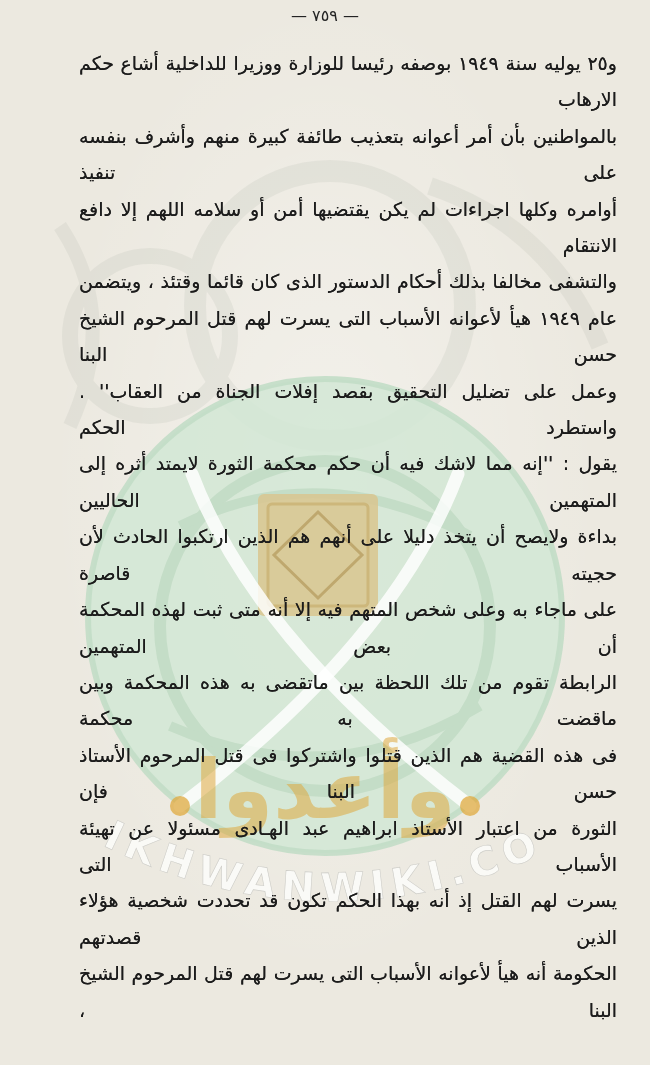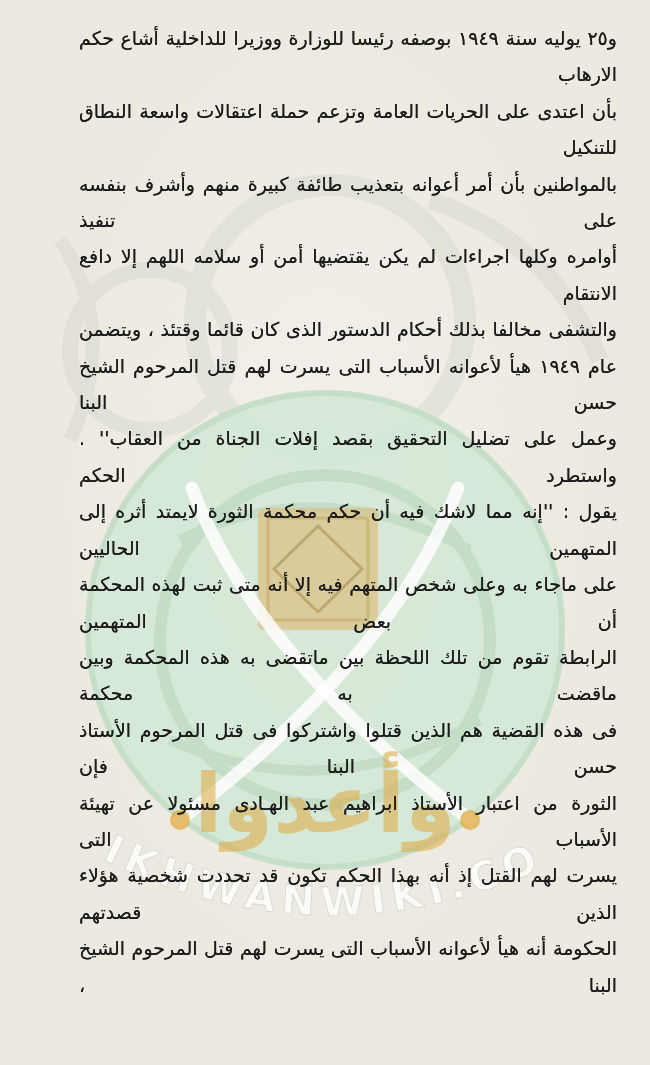--- a/index.html
+++ b/index.html
@@ -89,30 +89,31 @@
       <defs>
         <path id="site-arc" d="M 100 838 Q 328 952 560 840" fill="none"></path>
       </defs>
       <text font-size="40" font-weight="bold" fill="#fdfdfb" stroke="#c9c9c4" stroke-width="0.6" opacity="0.85" letter-spacing="7" font-family="DejaVu Sans, sans-serif">
         <textPath href="#site-arc" startOffset="2">IKHWANWIKI.COM</textPath>
       </text>
     </svg>
   </div>
 
   <div class="content-layer">
+    <div class="page-number">— ٧٥٩ —</div>
     <div class="body-text">
         <div class="para">
           <div class="line">و٢٥ يوليه سنة ١٩٤٩ بوصفه رئيسا للوزارة ووزيرا للداخلية أشاع حكم الارهاب</div>
-          <div class="line">بأن اعتدى على الحريات العامة وتزعم حملة اعتقالات واسعة النطاق للتنكيل</div>
           <div class="line">بالمواطنين بأن أمر أعوانه بتعذيب طائفة كبيرة منهم وأشرف بنفسه على تنفيذ</div>
           <div class="line">أوامره وكلها اجراءات لم يكن يقتضيها أمن أو سلامه اللهم إلا دافع الانتقام</div>
           <div class="line">والتشفى مخالفا بذلك أحكام الدستور الذى كان قائما وقتئذ ، ويتضمن</div>
           <div class="line">عام ١٩٤٩ هيأ لأعوانه الأسباب التى يسرت لهم قتل المرحوم الشيخ حسن البنا</div>
           <div class="line">وعمل على تضليل التحقيق بقصد إفلات الجناة من العقاب'' . واستطرد الحكم</div>
           <div class="line">يقول : ''إنه مما لاشك فيه أن حكم محكمة الثورة لايمتد أثره إلى المتهمين الحاليين</div>
+          <div class="line">بداءة ولايصح أن يتخذ دليلا على أنهم هم الذين ارتكبوا الحادث لأن حجيته قاصرة</div>
           <div class="line">على ماجاء به وعلى شخص المتهم فيه إلا أنه متى ثبت لهذه المحكمة أن بعض المتهمين</div>
           <div class="line">الرابطة تقوم من تلك اللحظة بين ماتقضى به هذه المحكمة وبين ماقضت به محكمة</div>
           <div class="line">فى هذه القضية هم الذين قتلوا واشتركوا فى قتل المرحوم الأستاذ حسن البنا فإن</div>
           <div class="line">الثورة من اعتبار الأستاذ ابراهيم عبد الهـادى مسئولا عن تهيئة الأسباب التى</div>
           <div class="line">يسرت لهم القتل إذ أنه بهذا الحكم تكون قد تحددت شخصية هؤلاء الذين قصدتهم</div>
           <div class="line">الحكومة أنه هيأ لأعوانه الأسباب التى يسرت لهم قتل المرحوم الشيخ البنا ،</div>
         </div>
       </div>
   </div>
 

